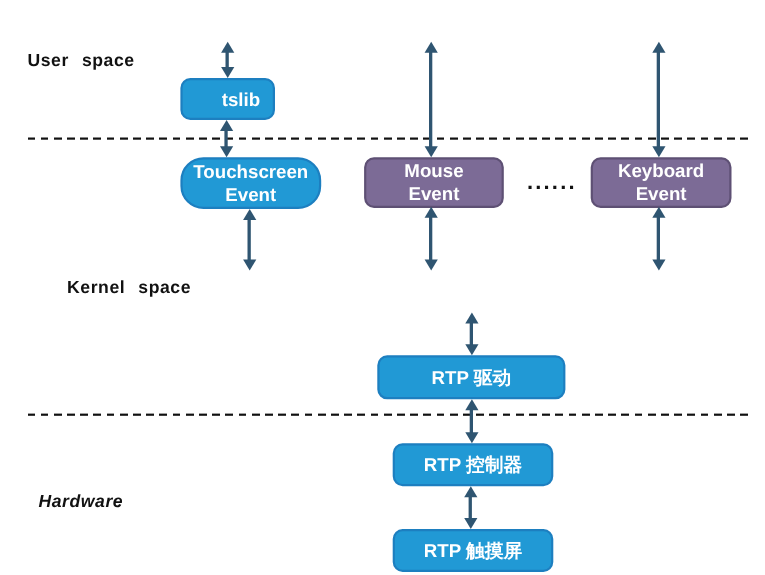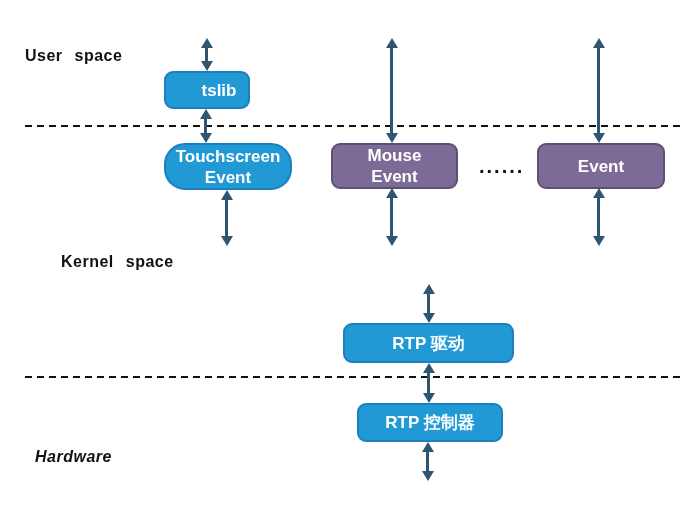--- a/index.html
+++ b/index.html
@@ -96,32 +96,36 @@
   </div>
 
   <div class="box box-purple" style="left:331px; top:143px; width:127px; height:46px;">
     <span>Mouse</span>
     <span>Event</span>
   </div>
 
   <div class="dots" style="left:479px; top:155px;">......</div>
 
   <div class="box box-purple" style="left:537px; top:143px; width:128px; height:46px;">
+    <span>Keyboard</span>
     <span>Event</span>
   </div>
 
 
   <div class="box box-blue" style="left:343px; top:323px; width:171px; height:40px;">
     <span>RTP 驱动</span>
   </div>
 
   <div class="box box-blue" style="left:357px; top:403px; width:146px; height:39px;">
     <span>RTP 控制器</span>
   </div>
 
+  <div class="box box-blue" style="left:357px; top:481px; width:146px; height:39px;">
+    <span>RTP 触摸屏</span>
+  </div>
 
   <div class="varrow" style="left:205px; top:47px;  height:15px;"></div>
   <div class="varrow" style="left:204px; top:118px; height:16px;"></div>
   <div class="varrow" style="left:225px; top:199px; height:38px;"></div>
   <div class="varrow" style="left:390px; top:47px;  height:87px;"></div>
   <div class="varrow" style="left:390px; top:197px; height:40px;"></div>
   <div class="varrow" style="left:597px; top:47px;  height:87px;"></div>
   <div class="varrow" style="left:597px; top:197px; height:40px;"></div>
   <div class="varrow" style="left:427px; top:293px; height:21px;"></div>
   <div class="varrow" style="left:427px; top:372px; height:22px;"></div>

